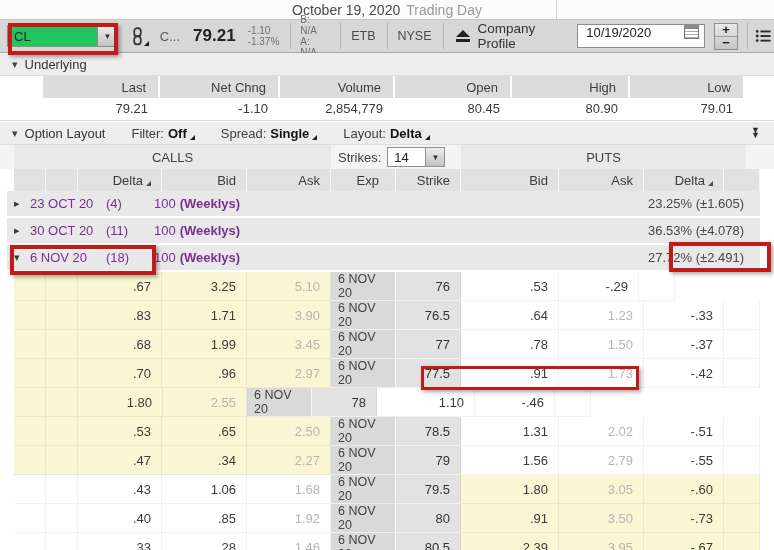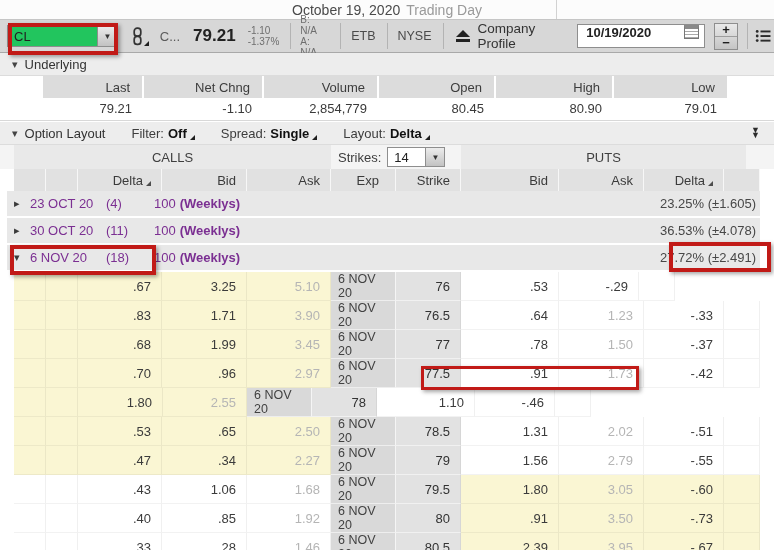--- a/index.html
+++ b/index.html
@@ -28,21 +28,21 @@
   .tb-stack{margin-left:12px;display:flex;flex-direction:column;justify-content:center;
             font-size:10px;line-height:11px;color:#6e6e6e;text-align:left;}
   .tb-div{width:1px;height:26px;background:#b3b3b3;margin-left:11px;}
   .tb-txt{margin-left:10px;font-size:12.5px;color:#4a4a4a;}
   .eject{margin-left:12px;display:flex;flex-direction:column;align-items:center;}
   .eject .tri{width:0;height:0;border-left:7px solid transparent;border-right:7px solid transparent;
               border-bottom:7px solid #222;}
   .eject .bar{width:14px;height:3px;background:#222;margin-top:2px;}
   .tb-cp{margin-left:8px;font-size:13.5px;color:#333;}
   .date-input{margin-left:auto;width:128px;height:24px;background:#fff;border:1px solid #8e8e8e;
-              display:flex;align-items:center;font-size:13px;color:#222;padding:0 5px 8px 8px;font-weight:bold;}
+              display:flex;align-items:center;font-size:13px;color:#222;padding:0 5px 8px 8px;}
   .date-input .dtext{flex:1;}
   .cal{width:15px;height:14px;border:1px solid #777;border-top:4px solid #8a8a8a;background:
        repeating-linear-gradient(#fff,#fff 2px,#aaa 2px,#aaa 3px);}
   .stepper{margin-left:9px;width:24px;height:27px;border:1px solid #8e8e8e;background:linear-gradient(#e9e9e9,#c5c5c5);
            display:flex;flex-direction:column;}
   .stepper div{flex:1;display:flex;align-items:center;justify-content:center;
                font-size:13px;font-weight:bold;color:#1e1e1e;line-height:10px;}
   .stepper .plus{border-bottom:1px solid #9d9d9d;}
   .tb-div2{width:1px;height:26px;background:#b3b3b3;margin-left:9px;}
   .list-icon{margin-left:7px;margin-right:3px;}
@@ -66,21 +66,21 @@
                 font-size:9px;color:#2c2c2c;}
 
   
   .u-table{position:absolute;top:76px;left:0;width:774px;}
   .u-row{display:flex;}
   .u-sp{width:43px;}
   .u-cell{height:22px;display:flex;align-items:center;justify-content:flex-end;
           padding-right:12px;font-size:13px;}
   .u-head .u-cell{background:#dcdcdc;border-right:2px solid #fff;color:#3d3d3d;}
   .u-vals .u-cell{height:21px;color:#3a3a3a;}
-  .uc1{width:101px;} .uc2{width:120px;} .uc3{width:115px;}
+  .uc1{width:117px;} .uc2{width:120px;} .uc3{width:115px;}
   .uc4{width:117px;} .uc5{width:118px;} .uc6{width:115px;}
   .u-divider{position:absolute;top:120px;left:0;width:774px;height:1px;background:#d8d8d8;}
 
   
   .cp-row{position:absolute;top:145px;left:0;width:774px;height:24px;background:#f4f4f4;}
   .cp-block{position:absolute;top:0;height:24px;background:#e9e9e9;display:flex;
             align-items:center;justify-content:center;font-size:13px;color:#3f3f3f;}
   .cp-calls{left:14px;width:317px;}
   .cp-puts{left:461px;width:285px;}
   .strikes-box{position:absolute;left:338px;top:0;height:24px;display:flex;align-items:center;}
@@ -105,21 +105,21 @@
   .oc-head .hm{background:transparent;border:none;}
 
   .groups{position:absolute;top:191px;left:0;width:774px;}
   .group-row{height:27px;display:flex;align-items:center;background:#e8e8e8;
              border-bottom:2px solid #fff;margin-left:7px;margin-right:14px;font-size:13px;}
   .group-row .g-chev{margin-left:7px;width:16px;color:#3a3a3a;font-size:11px;}
   .group-row .g-name{width:76px;color:#7b2f92;}
   .group-row .g-count{width:40px;color:#7b2f92;}
   .group-row .g-mult{color:#7b2f92;margin-left:8px;}
   .group-row .g-series{color:#7b2f92;font-weight:bold;margin-left:4px;}
-  .group-row .g-vol{margin-left:auto;padding-right:4px;color:#474747;}
+  .group-row .g-vol{margin-left:auto;padding-right:16px;color:#474747;}
 
   .rows{position:absolute;top:272px;left:0;width:774px;height:278px;display:flex;flex-direction:column;}
   .data-row{flex:1;display:flex;}
   .data-row span{display:flex;align-items:center;justify-content:flex-end;padding-right:10px;
                  font-size:13px;color:#3b3b3b;background:#fff;
                  border-right:1px solid rgba(0,0,0,0.055);border-bottom:1px solid rgba(0,0,0,0.05);}
   .data-row .sp{background:transparent;border:none;padding:0;}
   .data-row .blank{padding:0;}
   .data-row .itm{background:#faf6d3;}
   .data-row .ask{color:#b5b5b5;}

